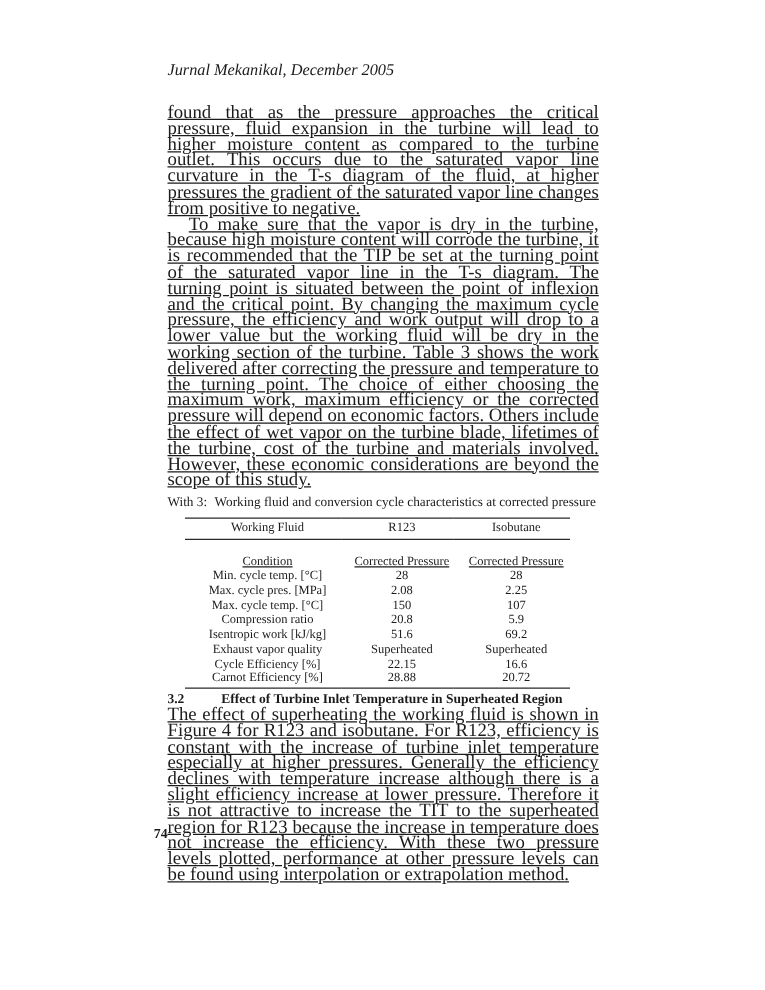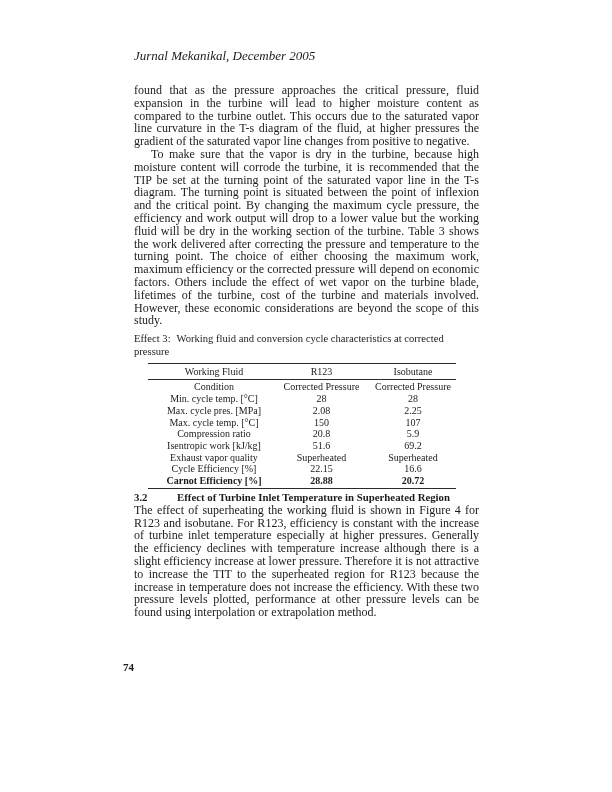--- a/index.html
+++ b/index.html
@@ -22,24 +22,25 @@
     top: 49px;
     width: 345px;
   }
   .running-header {
     font-style: italic;
     font-size: 13px;
     line-height: 13px;
     margin-bottom: 22px;
   }
   .para {
-    font-size: 12px;
+    font-size: 15px;
     line-height: 12.8px;
     text-align: justify;
     margin: 0;
+    text-decoration: underline;
   }
   .para.indent {
     text-indent: 17px;
   }
   .table-caption {
     margin-top: 6px;
     font-size: 10.6px;
     line-height: 12.8px;
   }
   .table-caption .cap-label {
@@ -64,22 +65,22 @@
     white-space: nowrap;
   }
   table.doc-table col.c1 { width: 125px; }
   table.doc-table col.c2 { width: 90px; }
   table.doc-table col.c3 { width: 93px; }
   table.doc-table thead th {
     border-bottom: 1px solid #2a2a2a;
     padding-top: 2px;
     padding-bottom: 2px;
   }
-  table.doc-table tbody tr:first-child td { padding-top: 1px; }
-  table.doc-table tbody tr:last-child td { padding-bottom: 1px; font-weight: bold; }
+  table.doc-table tbody tr:first-child td { padding-top: 12px; text-decoration: underline; }
+  table.doc-table tbody tr:last-child td { padding-bottom: 1px; }
   .section-heading {
     margin-top: 2px;
     font-size: 10.8px;
     line-height: 13px;
     font-weight: bold;
   }
   .section-heading .sec-num {
     display: inline-block;
     width: 43px;
   }
@@ -97,21 +98,21 @@
 <div class="page">
   <div class="content">
 
     <div class="running-header">Jurnal Mekanikal, December 2005</div>
 
     <p class="para">found that as the pressure approaches the critical pressure, fluid expansion in the turbine will lead to higher moisture content as compared to the turbine outlet. This occurs due to the saturated vapor line curvature in the T-s diagram of the fluid, at higher pressures the gradient of the saturated vapor line changes from positive to negative.</p>
 
     <p class="para indent">To make sure that the vapor is dry in the turbine, because high moisture content will corrode the turbine, it is recommended that the TIP be set at the turning point of the saturated vapor line in the T-s diagram. The turning point is situated between the point of inflexion and the critical point. By changing the maximum cycle pressure, the efficiency and work output will drop to a lower value but the working fluid will be dry in the working section of the turbine. Table 3 shows the work delivered after correcting the pressure and temperature to the turning point. The choice of either choosing the maximum work, maximum efficiency or the corrected pressure will depend on economic factors. Others include the effect of wet vapor on the turbine blade, lifetimes of the turbine, cost of the turbine and materials involved. However, these economic considerations are beyond the scope of this study.</p>
 
     <div class="table-caption">
-      <span class="cap-label">Effect 3:</span><span>Working fluid and conversion cycle characteristics at corrected pressure</span>
+      <span class="cap-label">With 3:</span><span>Working fluid and conversion cycle characteristics at corrected pressure</span>
     </div>
 
     <div class="table-wrap">
       <table class="doc-table">
         <colgroup>
             <col class="c1">
             <col class="c2">
             <col class="c3">
           </colgroup>
         <thead>

